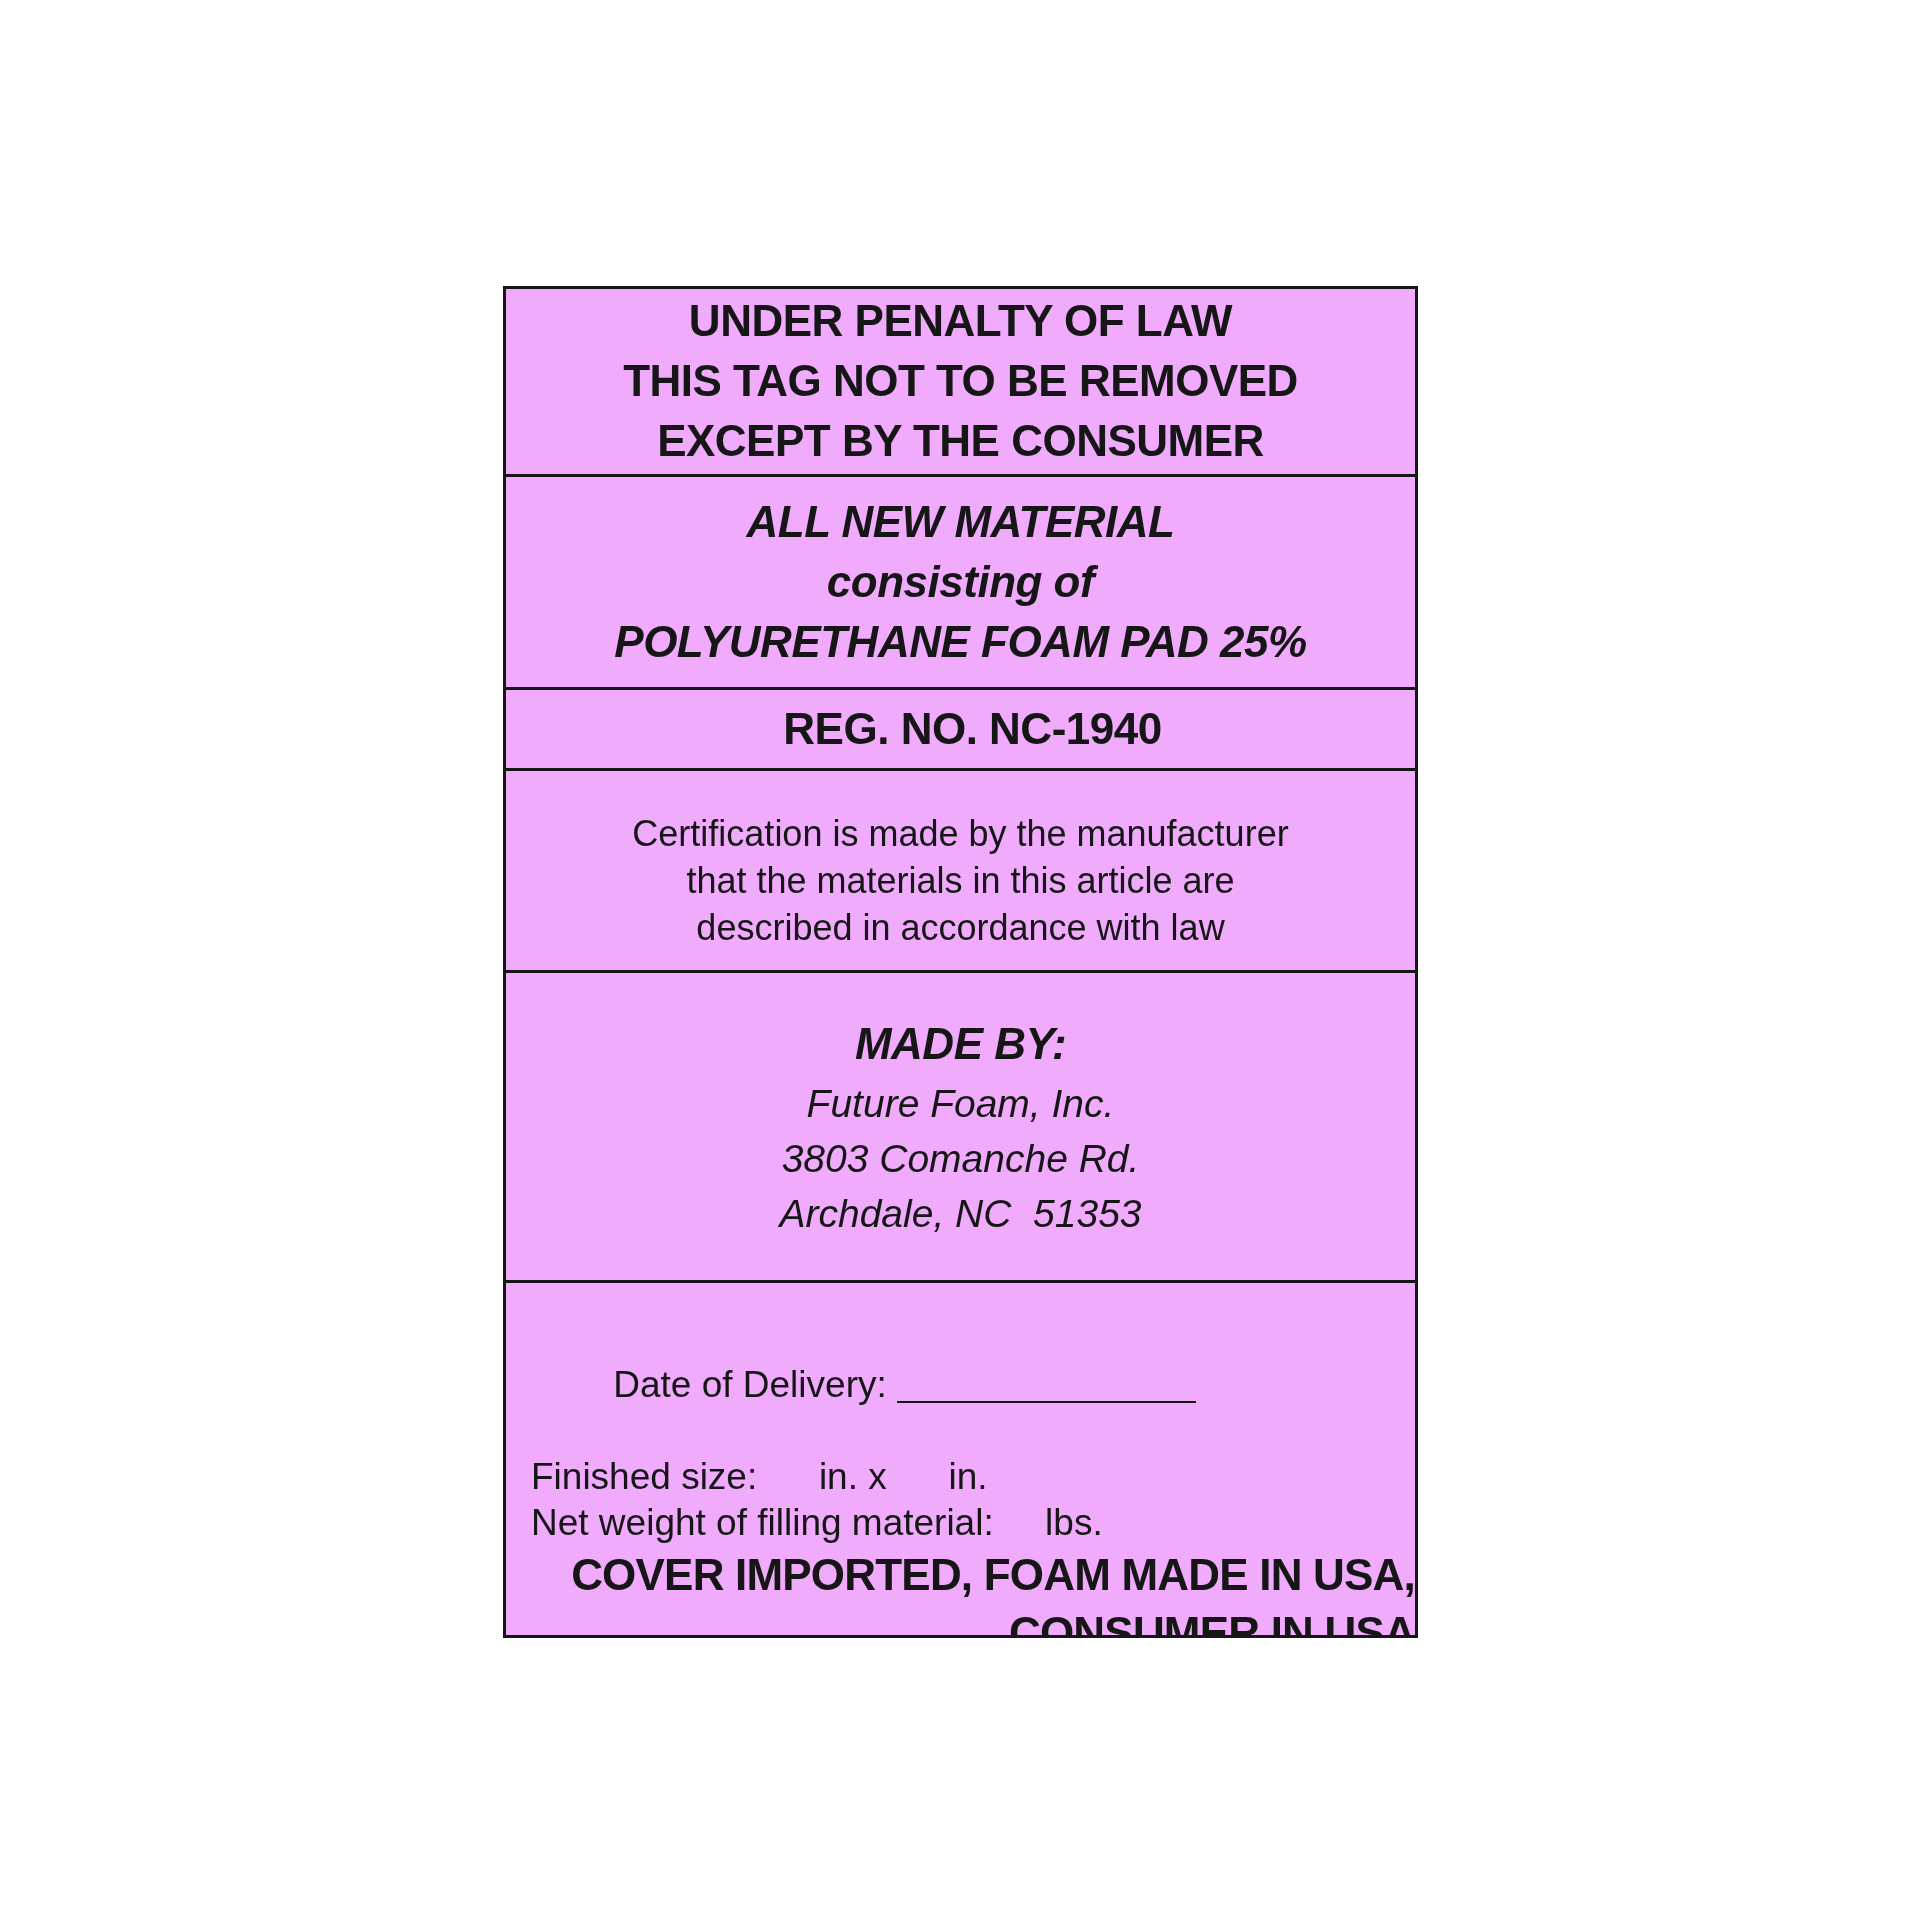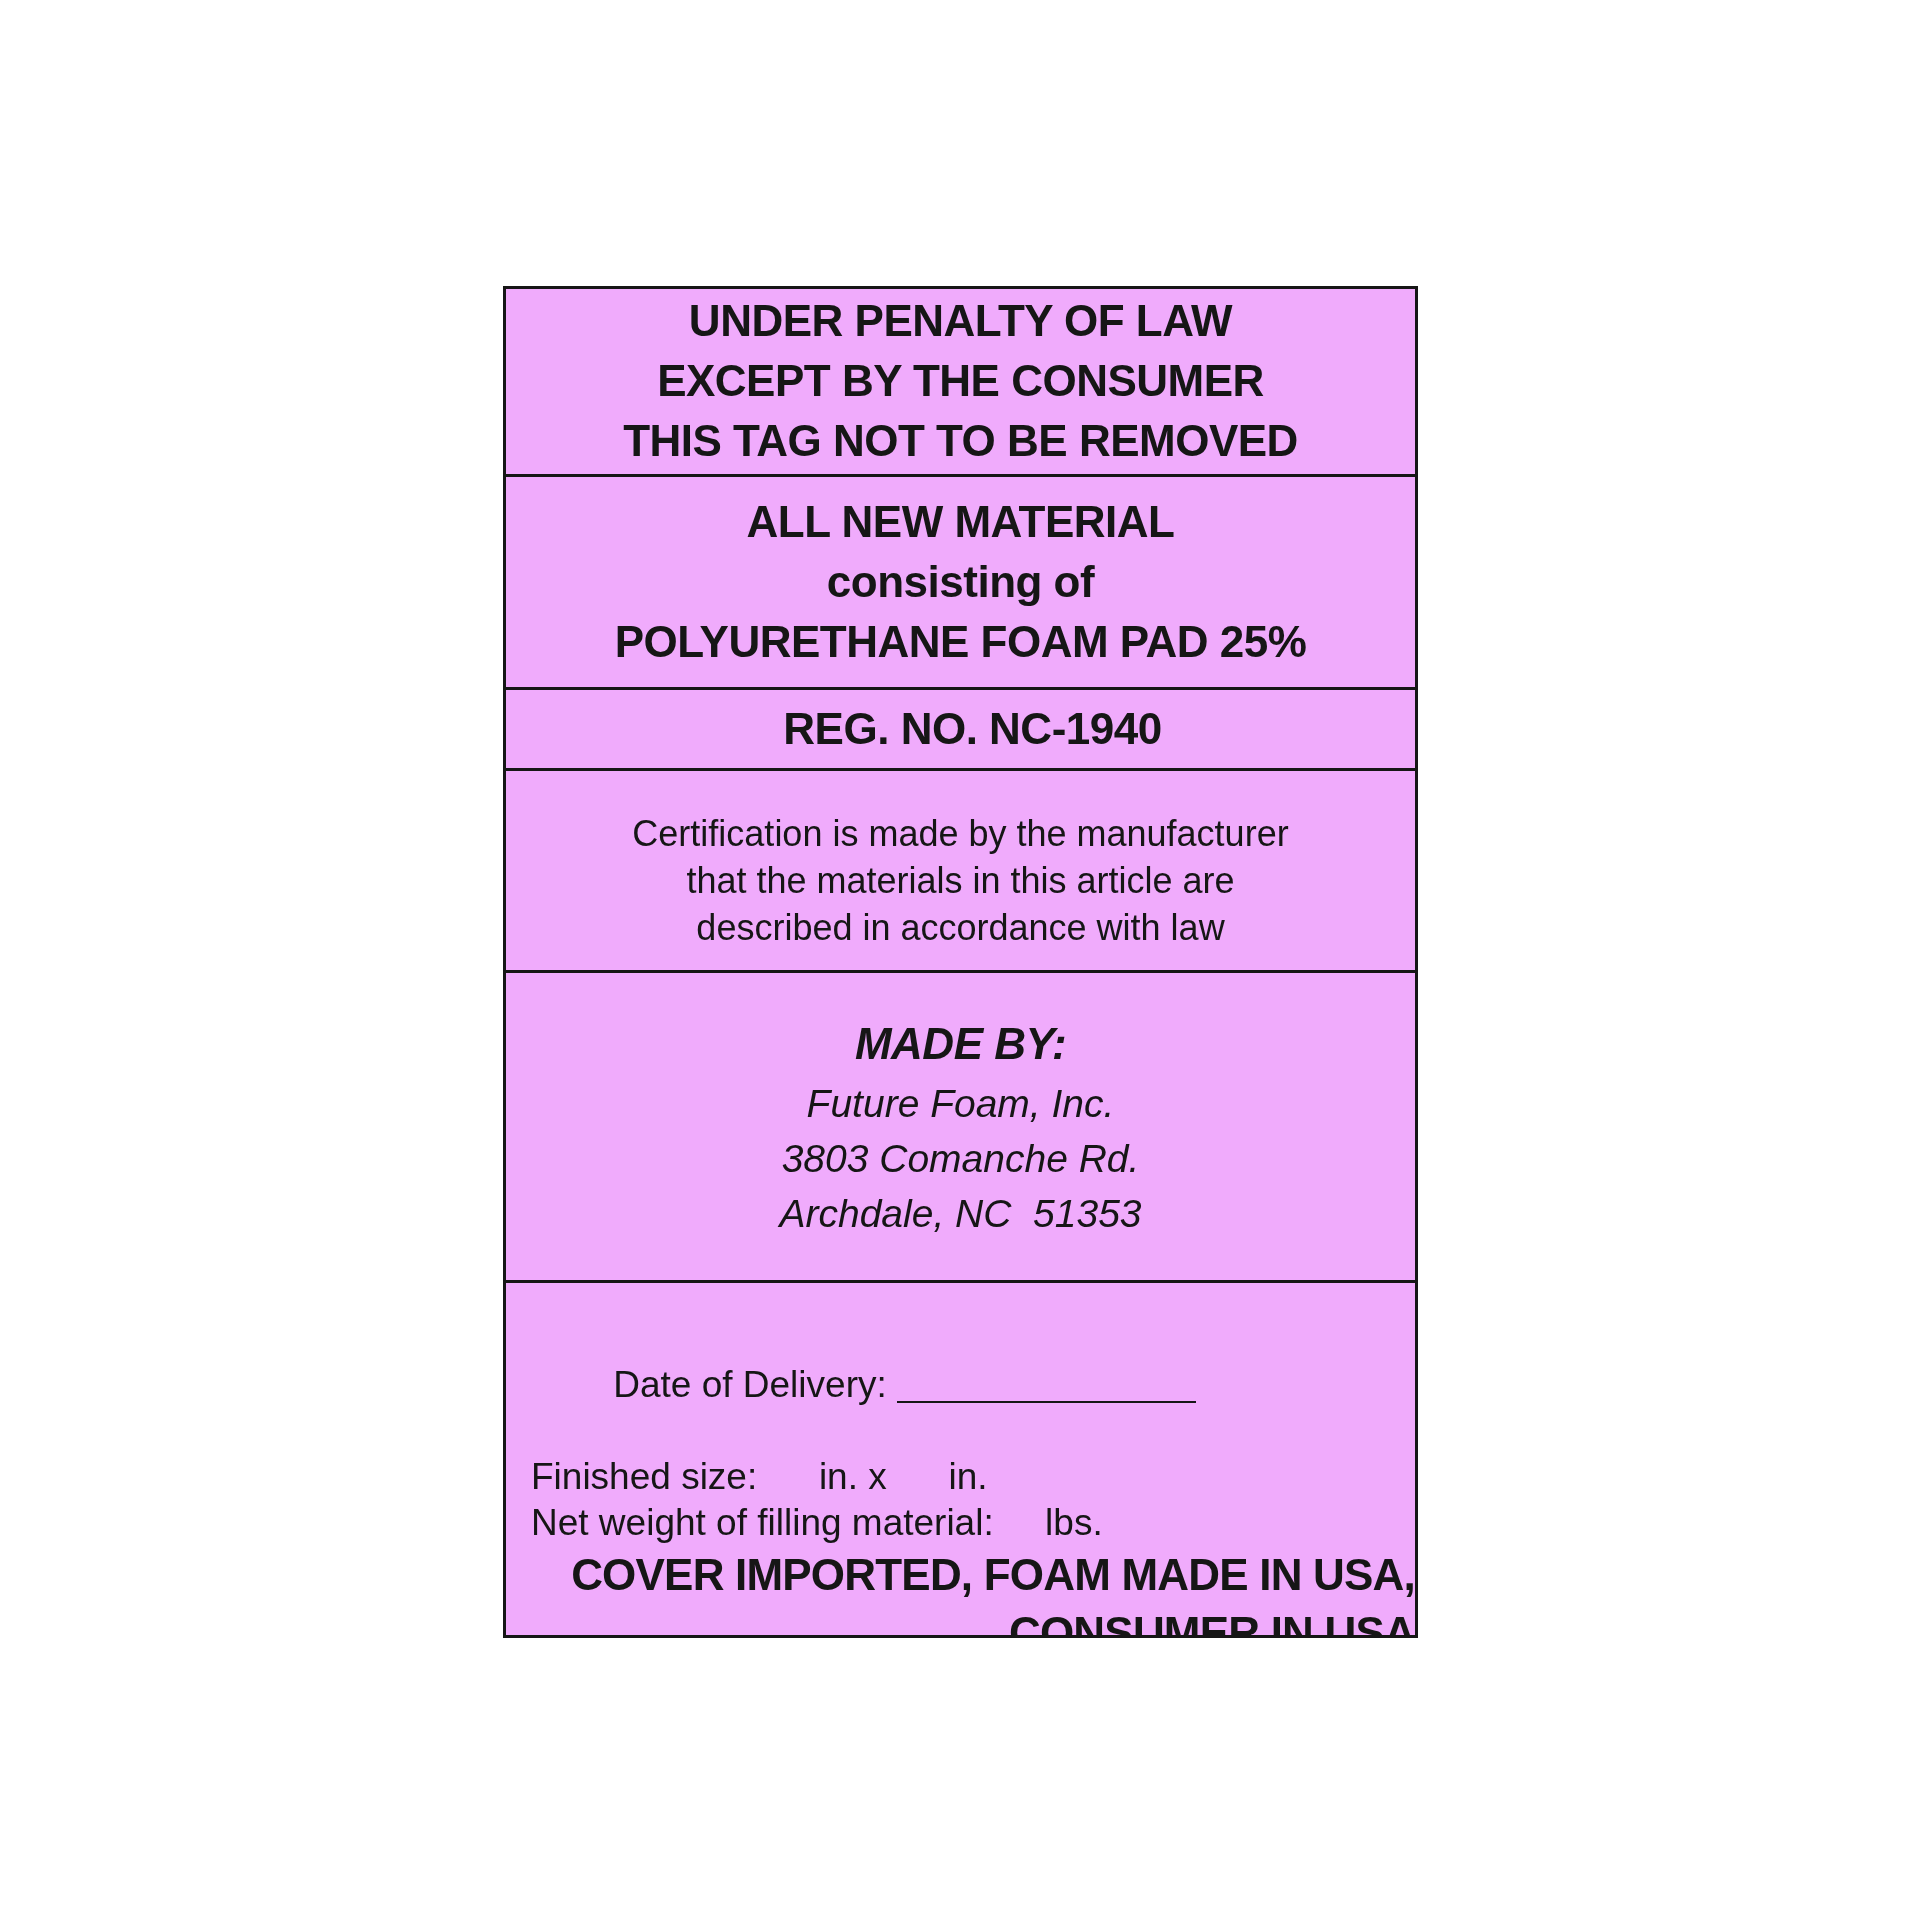--- a/index.html
+++ b/index.html
@@ -33,21 +33,21 @@
     display: flex;
     flex-direction: column;
     justify-content: center;
     align-items: center;
     text-align: center;
     overflow: hidden;
   }
   .section:last-child { border-bottom: none; }
 
   .sec-penalty   { height: 198px; }
-  .sec-material  { height: 225px; }
+  .sec-material  { height: 225px; font-style: italic; }
   .sec-reg       { height: 85px; padding-left: 24px; }
   .sec-cert      { height: 192px; margin-top: 20px; }
   .sec-madeby    { height: 327px; font-style: italic; }
   .sec-details   {
     height: 369px;
     align-items: stretch;
     justify-content: flex-start;
     text-align: left;
     padding: 33px 0 0 25px;
   }
@@ -111,22 +111,22 @@
   }
 </style>
 </head>
 <body>
 
 <div class="canvas">
   <div class="law-label">
 
     <div class="section sec-penalty">
       <div class="bold-lg">UNDER PENALTY OF LAW</div>
+      <div class="bold-lg">THIS TAG NOT TO BE REMOVED</div>
       <div class="bold-lg">EXCEPT BY THE CONSUMER</div>
-      <div class="bold-lg">THIS TAG NOT TO BE REMOVED</div>
     </div>
 
     <div class="section sec-material">
       <div class="bold-lg">ALL NEW MATERIAL</div>
       <div class="bold-lg">consisting of</div>
       <div class="bold-lg">POLYURETHANE FOAM PAD 25%</div>
     </div>
 
     <div class="section sec-reg">
       <div class="reg-line">REG. NO. NC-1940</div>

